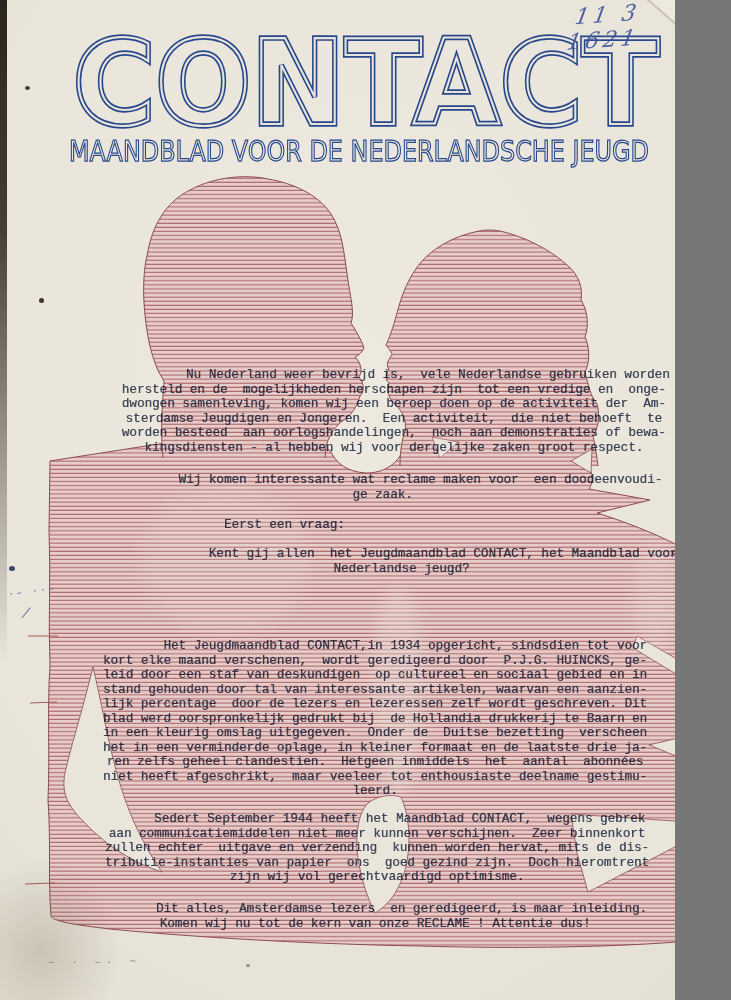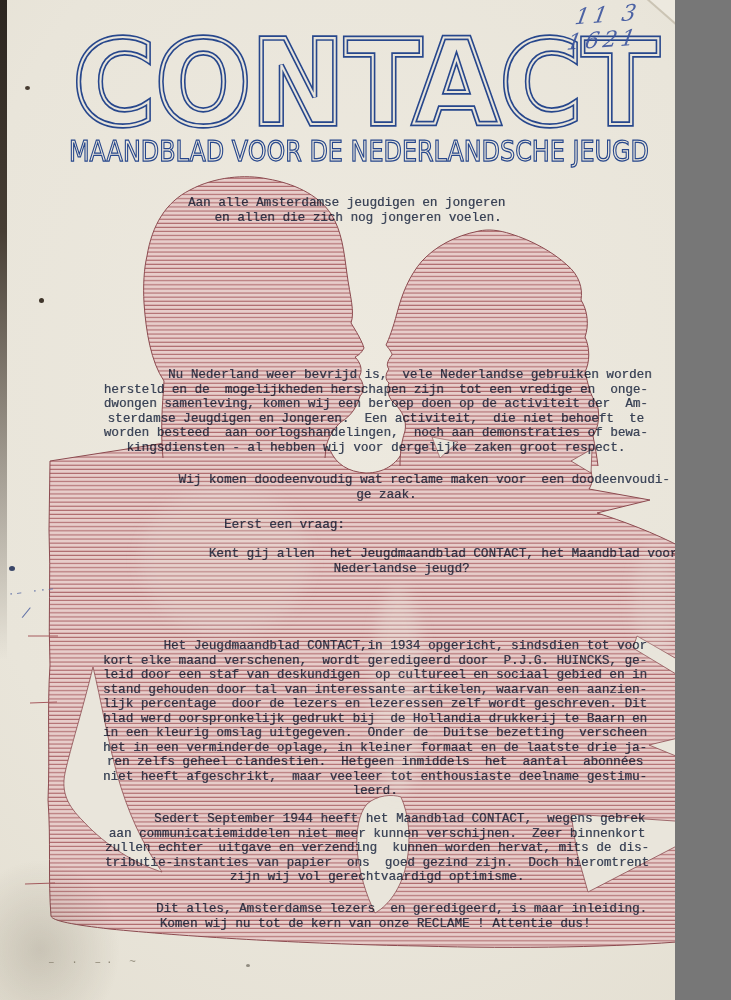--- a/index.html
+++ b/index.html
@@ -136,29 +136,27 @@
     <g>
       <text x="366" y="124" text-anchor="middle" font-family="DejaVu Sans, sans-serif" font-weight="bold" font-size="118" textLength="586" lengthAdjust="spacingAndGlyphs" fill="none" stroke="#27478c" stroke-width="5.5">CONTACT</text>
       <text x="366" y="124" text-anchor="middle" font-family="DejaVu Sans, sans-serif" font-weight="bold" font-size="118" textLength="586" lengthAdjust="spacingAndGlyphs" fill="none" stroke="#e9e5db" stroke-width="2.1">CONTACT</text>
     </g>
 
     <text x="359" y="161" text-anchor="middle" font-family="DejaVu Sans, sans-serif" font-size="28" textLength="580" lengthAdjust="spacingAndGlyphs" fill="none" stroke="#27478c" stroke-width="1.25">MAANDBLAD VOOR DE NEDERLANDSCHE JEUGD</text>
   </svg>
 
   <div class="handnum">11 3 1621</div>
 
-  <div class="typed" style="left:188px;top:196px">Aan alle Amsterdamse jeugdigen en jongeren
-   en allen die zich nog jongeren voelen.</div>
-  <div class="typed" style="left:100px;top:368px">         Nu Nederland weer bevrijd is,  vele Nederlandse gebruiken worden
+  <div class="typed" style="left:118px;top:368px">         Nu Nederland weer bevrijd is,  vele Nederlandse gebruiken worden
 hersteld en de  mogelijkheden herschapen zijn  tot een vredige en  onge-
 dwongen samenleving, komen wij een beroep doen op de activiteit der  Am-
 sterdamse Jeugdigen en Jongeren.  Een activiteit,  die niet behoeft  te
 worden besteed  aan oorlogshandelingen,  noch aan demonstraties of bewa-
 kingsdiensten - al hebben wij voor dergelijke zaken groot respect.</div>
-  <div class="typed" style="left:103px;top:473px">          Wij komen doodeenvoudig wat reclame maken voor  een doodeenvoudi-
+  <div class="typed" style="left:103px;top:473px">          Wij komen interessante wat reclame maken voor  een doodeenvoudi-
 ge zaak.</div>
   <div class="typed" style="left:103px;top:547px">              Kent gij allen  het Jeugdmaandblad CONTACT, het Maandblad voor de
 Nederlandse jeugd?</div>
   <div class="typed" style="left:103px;top:518px">                Eerst een vraag:</div>
   <div class="typed" style="left:103px;top:639px">        Het Jeugdmaandblad CONTACT,in 1934 opgericht, sindsdien tot voor
 kort elke maand verschenen,  wordt geredigeerd door  P.J.G. HUINCKS, ge-
 leid door een staf van deskundigen  op cultureel en sociaal gebied en in
 stand gehouden door tal van interessante artikelen, waarvan een aanzien-
 lijk percentage  door de lezers en lezeressen zelf wordt geschreven. Dit
 blad werd oorspronkelijk gedrukt bij  de Hollandia drukkerij te Baarn en

